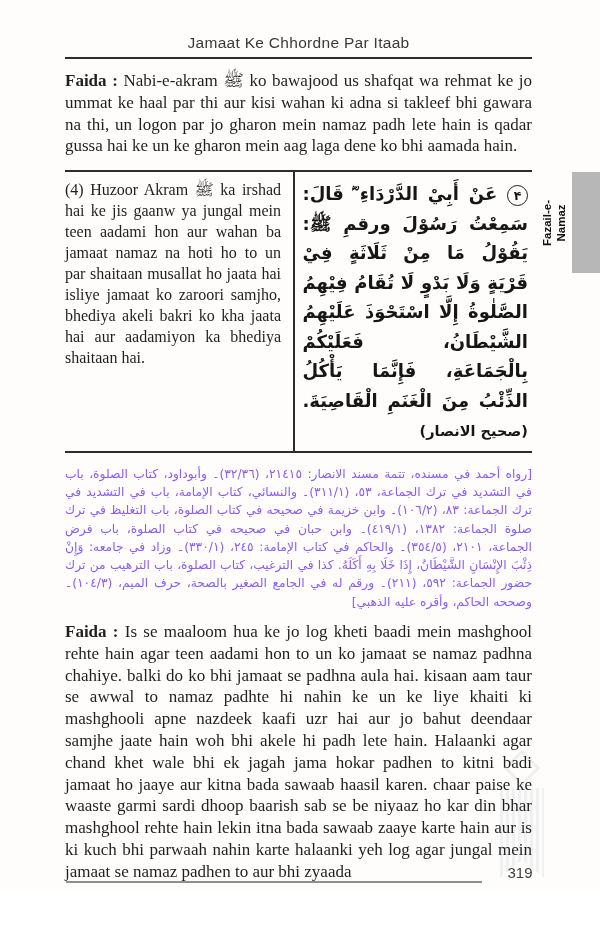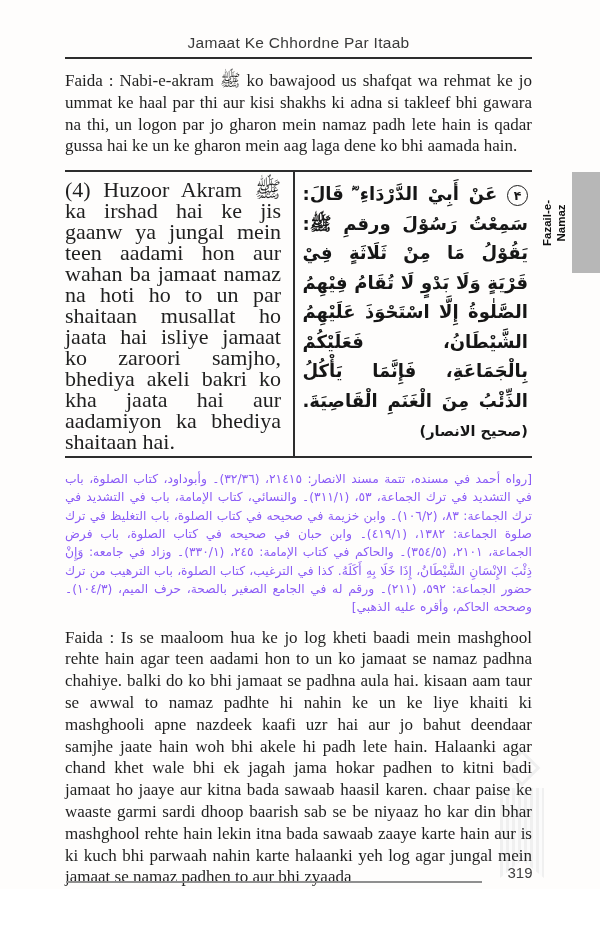--- a/index.html
+++ b/index.html
@@ -20,42 +20,42 @@
     letter-spacing:.3px;
     color:#3a3a3a;
   }
   .header-rule{margin-top:5px;border-top:2px solid #2d2d2d;height:0;}
 
   .body-para{
     font:17px/21.8px "Liberation Serif","DejaVu Sans",serif;
     text-align:justify;
     color:#1f1f1f;
   }
-  .body-para b{font-weight:normal;}
+  .body-para b{font-weight:bold;}
   p.top{margin-top:11px;}
   p.bottom{margin-top:10px;}
 
   .hadees-heading{
     margin-top:31px;
     text-align:center;
     font:bold 16.5px/22px "Liberation Sans", sans-serif;
     color:#222;
   }
 
   .h-table{
     margin-top:13px;
     display:flex;
     border-top:2px solid #2d2d2d;
     border-bottom:2px solid #2d2d2d;
     min-height:219px;
     box-sizing:content-box;
   }
   .cell{box-sizing:border-box;}
   .cell.left{width:228px;padding:7px 12px 4px 0;}
-  .cell-para{font-size:22px;line-height:21px;}
+  .cell-para{font-size:16px;line-height:21px;}
   .divider{width:1.5px;background:#2d2d2d;}
   .cell.right{flex:1;padding:7px 4px 4px 8px;}
 
   .arabic{
     direction:rtl;
     text-align:justify;
     font-family:"DejaVu Sans", sans-serif;
     font-weight:bold;
     font-size:18px;
     line-height:29.5px;
@@ -127,21 +127,21 @@
 
   <div class="wm-diamond"></div>
   <div class="wm-ribbon"></div>
 
   <div class="content">
 
     <div class="header-title">Jamaat Ke Chhordne Par Itaab</div>
     <div class="header-rule"></div>
 
     <p class="body-para top"><b>Faida :</b>
-      <span>Nabi-e-akram ﷺ ko bawajood us shafqat wa rehmat ke jo ummat ke haal par thi aur kisi shakhs ki adna si takleef bhi gawara na thi, un logon par jo gharon mein namaz padh lete hain is qadar gussa hai ke un ke gharon mein aag laga dene ko bhi aamada hain.</span></p>
+      <span>Nabi-e-akram ﷺ ko bawajood us shafqat wa rehmat ke jo ummat ke haal par thi aur kisi wahan ki adna si takleef bhi gawara na thi, un logon par jo gharon mein namaz padh lete hain is qadar gussa hai ke un ke gharon mein aag laga dene ko bhi aamada hain.</span></p>
 
 
     <div class="h-table">
       <div class="cell left">
         <p class="body-para cell-para"><span>(4)</span>
           <span>Huzoor Akram ﷺ ka irshad hai ke jis gaanw ya jungal mein teen aadami hon aur wahan ba jamaat namaz na hoti ho to un par shaitaan musallat ho jaata hai isliye jamaat ko zaroori samjho, bhediya akeli bakri ko kha jaata hai aur aadamiyon ka bhediya shaitaan hai.</span></p>
       </div>
       <div class="divider"></div>
       <div class="cell right">
         <p class="arabic"><span class="circle-num">۴</span>

